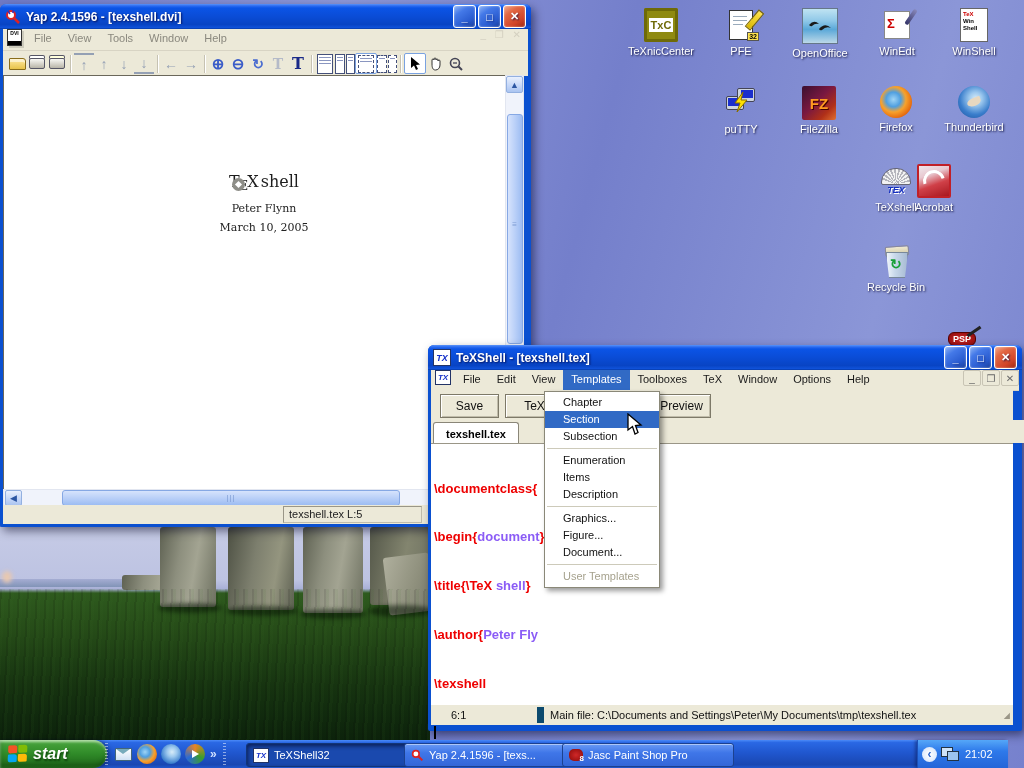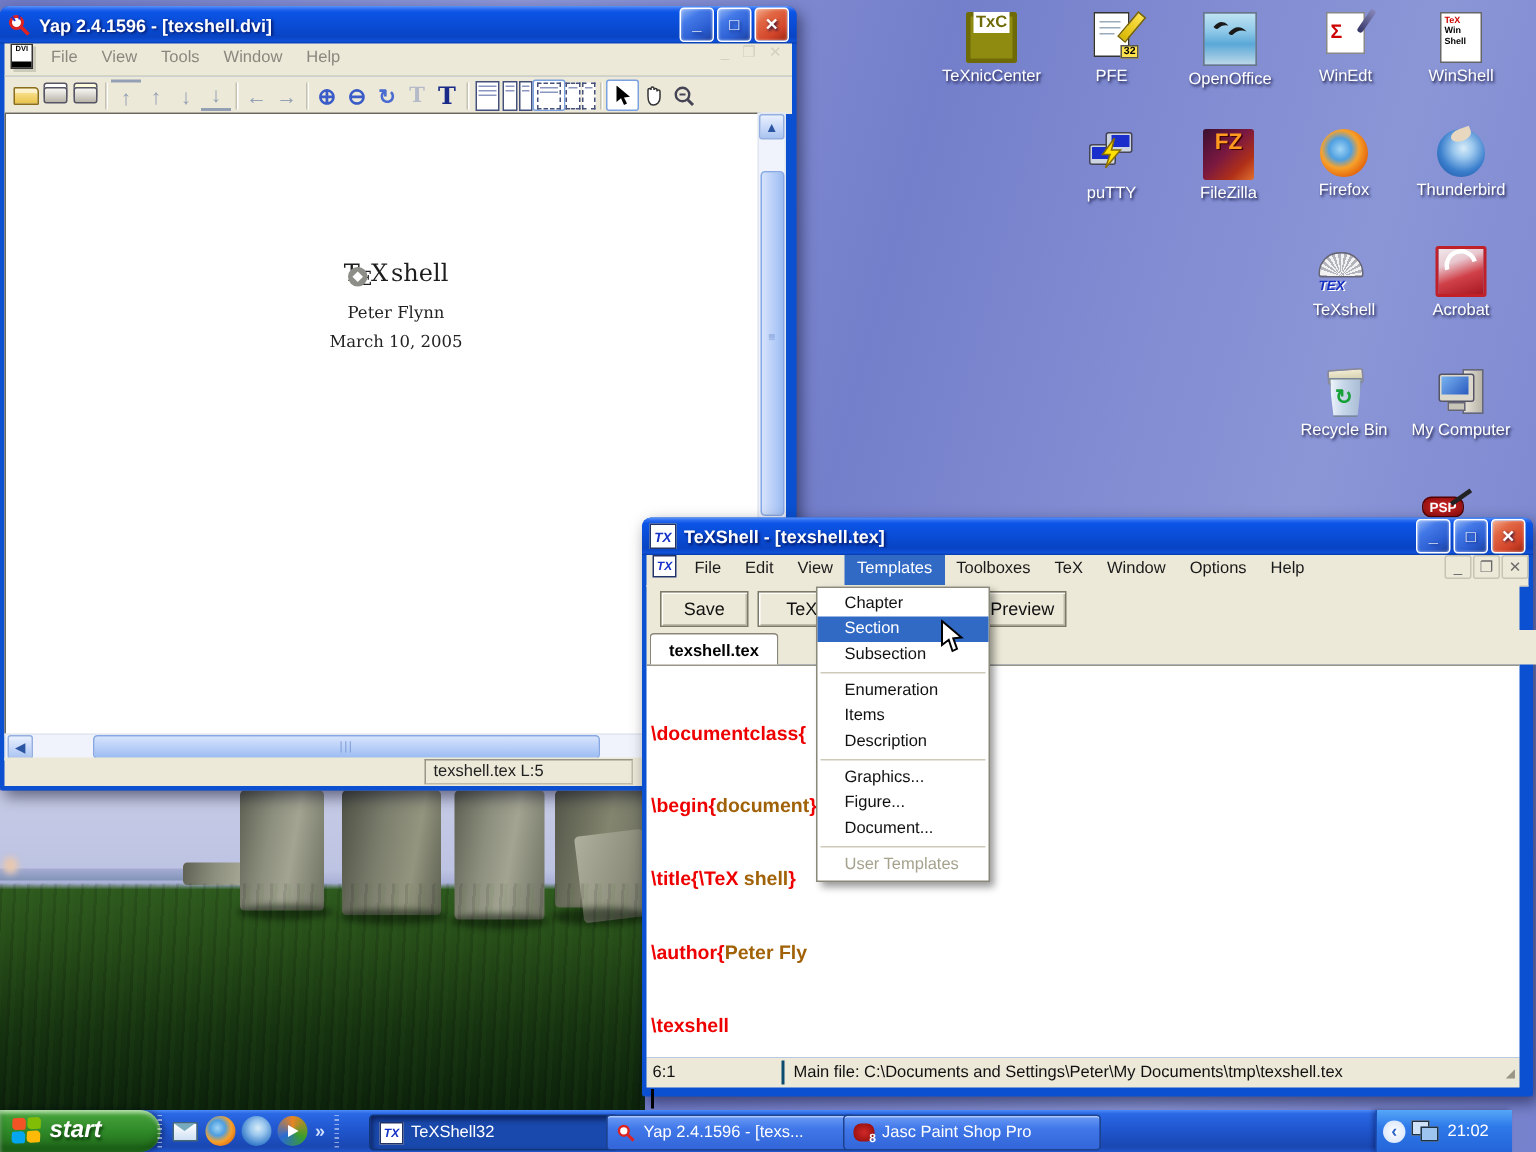--- a/index.html
+++ b/index.html
@@ -5,21 +5,21 @@
   html,body{margin:0;padding:0}
   body{width:1024px;height:768px;overflow:hidden;position:relative;
        font-family:"Liberation Sans",sans-serif;background:#7a86cf}
   .abs{position:absolute}
   .row{display:flex;align-items:center}
 
   
   #desktop{position:absolute;inset:0;
     background:linear-gradient(105deg,#707ac6 0%,#8d97d8 28%,#747fcb 52%,#8b96d7 78%,#7681cd 100%)}
   .dicon{position:absolute;width:76px;text-align:center;cursor:default}
-  .dicon .art{width:34px;height:34px;margin:0 auto;position:relative;display:flex;align-items:flex-start;justify-content:center}
+  .dicon .art{width:34px;height:34px;margin:0 auto;position:relative;display:flex;align-items:center;justify-content:center}
   .dicon .lbl{display:block;margin-top:3px;font-size:11px;color:#fff;
     text-shadow:1px 1px 2px rgba(0,0,40,.85);line-height:12px}
 
   
   #photo{left:0;top:527px;width:430px;height:213px;overflow:hidden;
     background:linear-gradient(180deg,#c6cbe6 0%,#bcc2e1 22%,#aeb4d8 30%,#2e5a1e 32%,#274e18 45%,#173512 70%,#0d240c 100%);
     background:linear-gradient(180deg,#c6cbe6 0%,#bdc3e2 25%,#a9b0d6 29%,#2e5a1e 31%,#264c18 48%,#163310 75%,#0c220b 100%)}
   #photo .grasstex{position:absolute;left:0;top:62px;width:100%;height:151px;
     background:repeating-linear-gradient(93deg,rgba(0,0,0,.10) 0 2px,rgba(60,110,40,.08) 2px 5px,transparent 5px 9px)}
   .stone{position:absolute;border-radius:3px;
@@ -73,21 +73,21 @@
 
   
   .dd{background:#fff;border:1px solid #8a8878;box-shadow:3px 3px 5px rgba(0,0,0,.4);font-size:11px;color:#111}
   .dditem{height:17px;line-height:17px;padding-left:18px;white-space:nowrap}
   .dditem.sel{background:#316ac5;color:#fff}
   .dditem.dis{color:#a6a28e}
   .ddsep{height:1px;background:#cdcaba;margin:3px 2px}
 
   
   #edlines{font-weight:bold;font-size:13px;line-height:16.3px;white-space:pre}
-  .sr{color:#ee0000}.sb{color:#a16207}
+  .sr{color:#ee0000}.sb{color:#8b5cf6}
 
   
   #taskbar{left:0;top:740px;width:1008px;height:28px;
     background:linear-gradient(180deg,#4b8af8 0%,#2a68e4 9%,#2057cf 45%,#1a47b2 88%,#2258ce 100%)}
   #startbtn{left:0;top:0;width:99px;height:28px;border-radius:0 14px 14px 0;display:flex;align-items:center;
     background:linear-gradient(180deg,#7ecb6c 0%,#44a039 12%,#2f8a28 50%,#226c1c 88%,#2d7d24 100%);
     box-shadow:inset 0 2px 3px rgba(255,255,255,.45),inset 0 -3px 5px rgba(0,45,0,.4),2px 0 4px rgba(0,0,30,.45);
     color:#fff;font-weight:bold;font-style:italic;font-size:16px;padding-left:8px;
     text-shadow:1px 2px 2px rgba(0,40,0,.7)}
   .flag{width:20px;height:18px;display:grid;grid-template-columns:9px 9px;grid-template-rows:8px 8px;gap:1px;
@@ -199,45 +199,36 @@
 
   <div class="dicon" style="left:858px;top:164px">
     <div class="art" style="flex-direction:column">
       <i style="width:28px;height:15px;border-radius:14px 14px 2px 2px;border:1px solid #667;
          background:repeating-conic-gradient(from -80deg at 50% 100%,#f2f2f2 0 8deg,#b4b4bc 8deg 16deg)"></i>
       <b style="font-size:9px;font-style:italic;color:#1530c0;text-shadow:1px 1px 0 #fff">TEX</b>
     </div>
     <span class="lbl">TeXshell</span>
   </div>
 
-  <div class="dicon" style="left:936px;top:164px">
+  <div class="dicon" style="left:896px;top:164px">
     <div class="art" style="width:30px;height:30px;background:linear-gradient(160deg,#f0e8ec 0%,#e8c8d0 30%,#d04048 60%,#a81820 100%);border:2px solid #c02028;border-radius:2px">
       <i style="width:16px;height:16px;border:3px solid #fff;border-color:#fff transparent transparent #fff;border-radius:50%;transform:rotate(28deg)"></i>
       </div>
     <span class="lbl">Acrobat</span>
   </div>
 
   <div class="dicon" style="left:858px;top:244px">
     <div class="art">
       <i style="position:absolute;left:6px;top:2px;width:22px;height:8px;background:linear-gradient(#f0ead0,#cfc9a8);border:1px solid #889;border-radius:2px;transform:rotate(-4deg)"></i>
       <i style="position:absolute;left:7px;top:8px;width:20px;height:24px;background:linear-gradient(90deg,#eef4fa 0%,#c8d8ea 40%,#a8bcd4 100%);border:1px solid #78889a;clip-path:polygon(0 0,100% 0,86% 100%,14% 100%)"></i>
       <b style="position:absolute;left:11px;top:12px;color:#18a038;font-size:14px">↻</b>
     </div>
     <span class="lbl">Recycle Bin</span>
   </div>
 
-  <div class="dicon" style="left:936px;top:244px">
-    <div class="art">
-      <i style="position:absolute;right:2px;top:2px;width:12px;height:28px;background:linear-gradient(90deg,#e8e4d8,#b8b4a8);border:1px solid #667"></i>
-      <i style="position:absolute;left:2px;top:5px;width:22px;height:17px;background:#dcd8cc;border:1px solid #556;border-radius:2px"></i>
-      <i style="position:absolute;left:4px;top:7px;width:18px;height:12px;background:linear-gradient(135deg,#7ab4f0,#2a5ac0)"></i>
-      <i style="position:absolute;left:8px;top:24px;width:10px;height:4px;background:#c8c4b8;border:1px solid #667"></i>
-    </div>
-    <span class="lbl">My Computer</span>
-  </div>
 
   <div class="abs" style="left:948px;top:328px">
     <span style="display:inline-block;background:radial-gradient(#d02828,#8a0a0a);border-radius:6px;padding:1px 4px;
           color:#fff;font-weight:bold;font-size:9px;border:1px solid #500">PSP</span>
     <i style="position:absolute;right:-6px;top:2px;width:16px;height:3px;background:#222;transform:rotate(-35deg)"></i>
   </div>
 
   <div id="photo" class="abs">
     <i class="abs" style="left:0;top:52px;width:170px;height:8px;background:linear-gradient(#9aa2cc,#6e86a8);opacity:.7"></i>
     <i class="abs" style="left:2px;top:44px;width:10px;height:12px;background:#e8c8b0;border-radius:50%;filter:blur(2px)"></i>
@@ -430,21 +421,21 @@
       <div><span class="sr">\documentclass{</span></div>
       <div><span class="sr">\begin{</span><span class="sb">document</span><span class="sr">}</span></div>
       <div><span class="sr">\title{\TeX </span><span class="sb">shell</span><span class="sr">}</span></div>
       <div><span class="sr">\author{</span><span class="sb">Peter Fly</span></div>
       <div><span class="sr">\texshell</span></div>
       <div><span style="display:inline-block;width:2px;height:13px;background:#000;vertical-align:-2px"></span></div>
       
     </div>
 
     <div class="abs" style="left:3px;top:360px;width:582px;height:20px;background:#ece9d8;display:flex;align-items:center;font-size:11px;color:#111">
-      <span style="width:86px;padding-left:4px;border-right:2px solid #0c4a6e;height:16px;line-height:16px">6:1</span>
+      <span style="width:86px;padding-left:20px;border-right:7px solid #0c4a6e;height:16px;line-height:16px">6:1</span>
       <span style="flex:1;padding-left:6px;white-space:nowrap;overflow:hidden">Main file: C:\Documents and Settings\Peter\My Documents\tmp\texshell.tex</span>
       <span class="grip" style="color:#9a9687;margin-right:2px">◢</span>
     </div>
   </div>
 
   <div class="dd abs" style="left:544px;top:391px;width:114px;padding:2px 0">
     <div class="dditem">Chapter</div>
     <div class="dditem sel">Section</div>
     <div class="dditem">Subsection</div>
     <div class="ddsep"></div>

